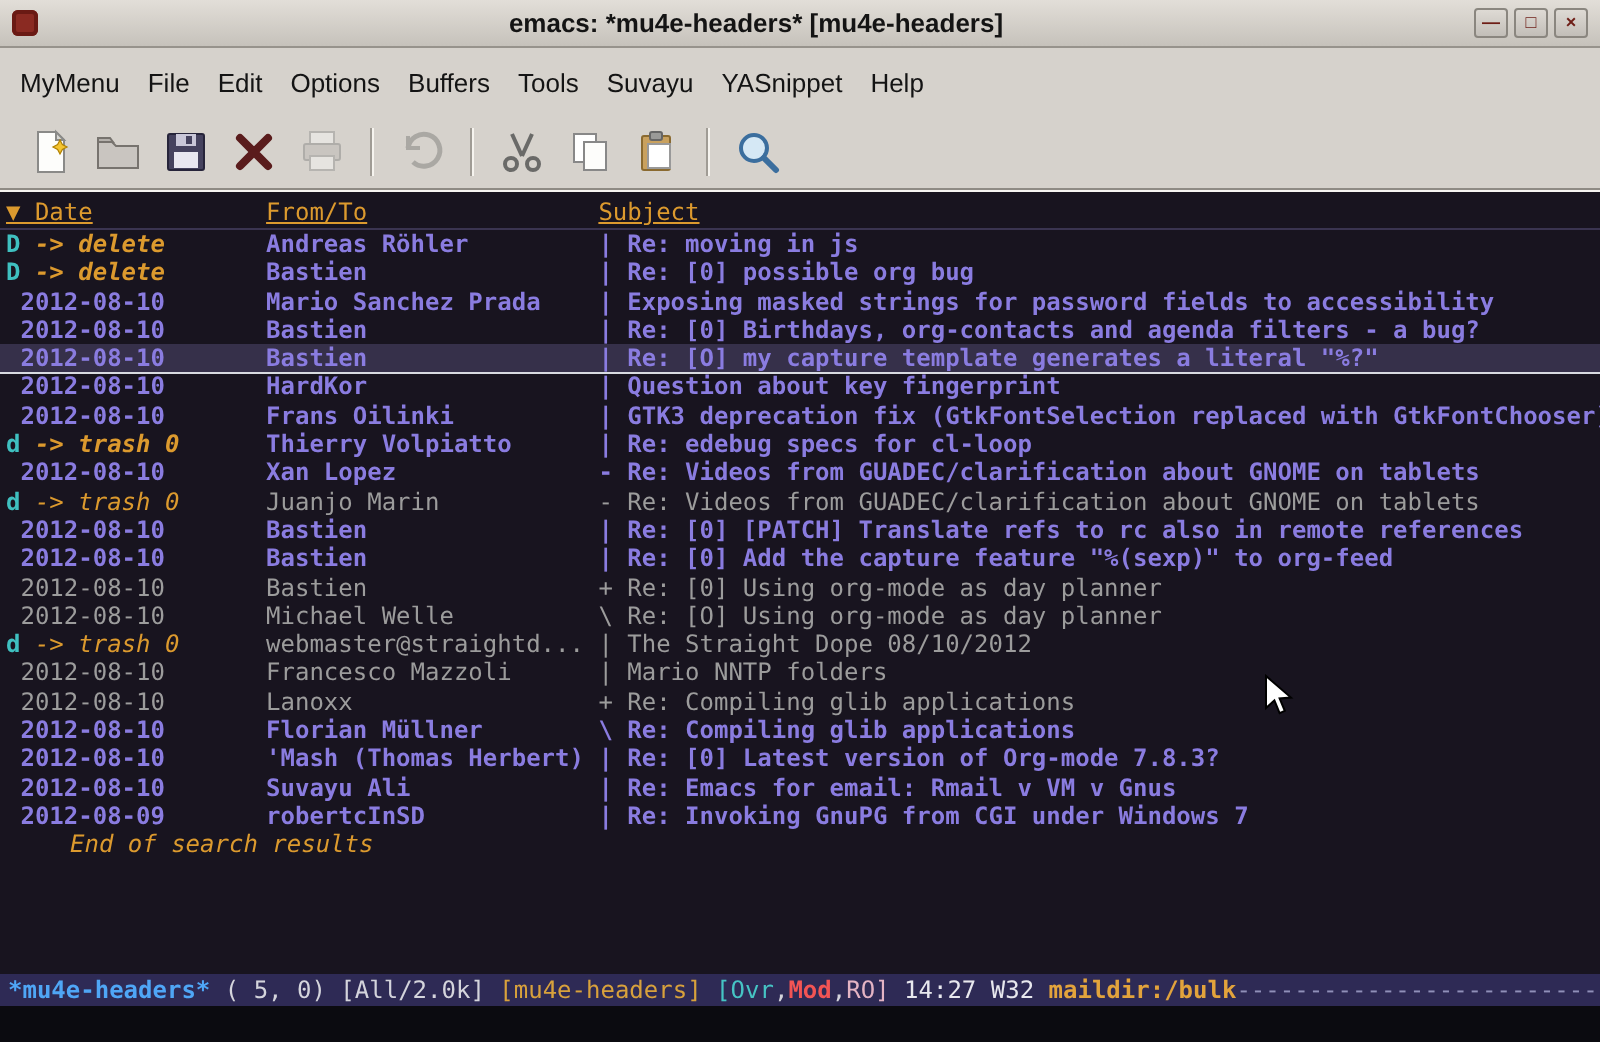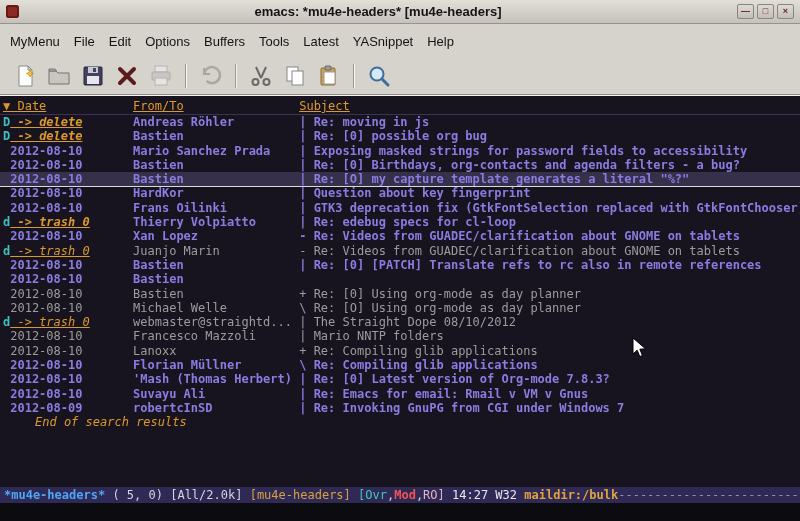--- a/index.html
+++ b/index.html
@@ -45,21 +45,21 @@
   .col-flags { flex: none; width: 6ch;  white-space: pre; overflow: hidden; margin-top: 40px; }
   .col-from  { flex: none; width: 23ch; white-space: pre; overflow: hidden; }
   .col-subject { flex: 1; white-space: pre; overflow: hidden; }
 
   .row { display: flex; height: 14.3px; line-height: 14.3px; white-space: pre; padding-left: 3px; }
   .row.unread { color: var(--unread, #8a7ce0); font-weight: bold; }
   .row.read   { color: var(--read, #9c9c9c); }
   .row.selected { background: var(--selected-bg, #36304a);
                   box-shadow: 0 1px 0 var(--selected-line, #d8dae0); }
   .mark-char  { color: var(--mark-cyan, #3fc0c0); font-weight: bold; }
-  .mark-label { color: var(--mark-orange, #dc9a2e); font-style: italic; text-decoration: underline; }
+  .mark-label { color: var(--mark-orange, #dc9a2e); font-style: italic; }
 
   .end-line { height: 14.3px; line-height: 14.3px; padding-left: 3px; white-space: pre;
               color: var(--mark-orange, #dc9a2e); font-style: italic; margin-left: 32px; }
 
   
   .modeline { height: 16px; flex: none; background: var(--modeline-bg, #2e2a55);
               font-family: "DejaVu Sans Mono", monospace; font-size: 12px; line-height: 16px;
               padding-left: 4px; white-space: pre; overflow: hidden; color: #d4d4dc; }
 
   
@@ -83,21 +83,21 @@
     </div>
   </div>
 
   <div class="menubar" id="menubar">
       <span class="menu-item">MyMenu</span>
       <span class="menu-item">File</span>
       <span class="menu-item">Edit</span>
       <span class="menu-item">Options</span>
       <span class="menu-item">Buffers</span>
       <span class="menu-item">Tools</span>
-      <span class="menu-item">Latest</span>
+      <span class="menu-item">Suvayu</span>
       <span class="menu-item">YASnippet</span>
       <span class="menu-item">Help</span>
     </div>
 
   <div class="toolbar" id="toolbar">
       <div class="tool-btn">
         <svg width="24" height="24" viewBox="0 0 24 24">
           <path d="M6 2h9l4 4v16H6z" fill="#fdfdfb" stroke="#8a8a88"></path>
           <path d="M15 2v4h4z" fill="#d8d8d4" stroke="#8a8a88"></path>
           <path d="M17 6l1.2 2.3 2.3 1.2-2.3 1.2L17 13l-1.2-2.3-2.3-1.2 2.3-1.2z" fill="#f4c430" stroke="#b08000" stroke-width="0.6"></path>
@@ -178,21 +178,21 @@
         <div class="row unread"><span class="col-date"><span class="mark-char">D</span><span class="mark-label"> -&gt; delete</span></span><span class="col-flags">uaN</span><span class="col-from">Bastien</span><span class="col-subject">| Re: [0] possible org bug</span></div>
         <div class="row unread"><span class="col-date"> 2012-08-10</span><span class="col-flags">uN</span><span class="col-from">Mario Sanchez Prada</span><span class="col-subject">| Exposing masked strings for password fields to accessibility</span></div>
         <div class="row unread"><span class="col-date"> 2012-08-10</span><span class="col-flags">uN</span><span class="col-from">Bastien</span><span class="col-subject">| Re: [0] Birthdays, org-contacts and agenda filters - a bug?</span></div>
         <div class="row unread selected"><span class="col-date"> 2012-08-10</span><span class="col-flags">uN</span><span class="col-from">Bastien</span><span class="col-subject">| Re: [O] my capture template generates a literal "%?"</span></div>
         <div class="row unread"><span class="col-date"> 2012-08-10</span><span class="col-flags">uN</span><span class="col-from">HardKor</span><span class="col-subject">| Question about key fingerprint</span></div>
         <div class="row unread"><span class="col-date"> 2012-08-10</span><span class="col-flags">uN</span><span class="col-from">Frans Oilinki</span><span class="col-subject">| GTK3 deprecation fix (GtkFontSelection replaced with GtkFontChooser)</span></div>
         <div class="row unread"><span class="col-date"><span class="mark-char">d</span><span class="mark-label"> -&gt; trash 0</span></span><span class="col-flags">uN</span><span class="col-from">Thierry Volpiatto</span><span class="col-subject">| Re: edebug specs for cl-loop</span></div>
         <div class="row unread"><span class="col-date"> 2012-08-10</span><span class="col-flags">uN</span><span class="col-from">Xan Lopez</span><span class="col-subject">- Re: Videos from GUADEC/clarification about GNOME on tablets</span></div>
         <div class="row read"><span class="col-date"><span class="mark-char">d</span><span class="mark-label"> -&gt; trash 0</span></span><span class="col-flags">S</span><span class="col-from">Juanjo Marin</span><span class="col-subject">- Re: Videos from GUADEC/clarification about GNOME on tablets</span></div>
         <div class="row unread"><span class="col-date"> 2012-08-10</span><span class="col-flags">uN</span><span class="col-from">Bastien</span><span class="col-subject">| Re: [0] [PATCH] Translate refs to rc also in remote references</span></div>
-        <div class="row unread"><span class="col-date"> 2012-08-10</span><span class="col-flags">uaN</span><span class="col-from">Bastien</span></div>
+        <div class="row unread"><span class="col-date"> 2012-08-10</span><span class="col-flags">uaN</span><span class="col-from">Bastien</span><span class="col-subject">| Re: [0] Add the capture feature "%(sexp)" to org-feed</span></div>
         <div class="row read"><span class="col-date"> 2012-08-10</span><span class="col-flags">S</span><span class="col-from">Bastien</span><span class="col-subject">+ Re: [0] Using org-mode as day planner</span></div>
         <div class="row read"><span class="col-date"> 2012-08-10</span><span class="col-flags">S</span><span class="col-from">Michael Welle</span><span class="col-subject">\ Re: [O] Using org-mode as day planner</span></div>
         <div class="row read"><span class="col-date"><span class="mark-char">d</span><span class="mark-label"> -&gt; trash 0</span></span><span class="col-flags">S</span><span class="col-from">webmaster@straightd...</span><span class="col-subject">| The Straight Dope 08/10/2012</span></div>
         <div class="row read"><span class="col-date"> 2012-08-10</span><span class="col-flags">S</span><span class="col-from">Francesco Mazzoli</span><span class="col-subject">| Mario NNTP folders</span></div>
         <div class="row read"><span class="col-date"> 2012-08-10</span><span class="col-flags">S</span><span class="col-from">Lanoxx</span><span class="col-subject">+ Re: Compiling glib applications</span></div>
         <div class="row unread"><span class="col-date"> 2012-08-10</span><span class="col-flags">uN</span><span class="col-from">Florian Müllner</span><span class="col-subject">\ Re: Compiling glib applications</span></div>
         <div class="row unread"><span class="col-date"> 2012-08-10</span><span class="col-flags">uN</span><span class="col-from">'Mash (Thomas Herbert)</span><span class="col-subject">| Re: [0] Latest version of Org-mode 7.8.3?</span></div>
         <div class="row unread"><span class="col-date"> 2012-08-10</span><span class="col-flags">uN</span><span class="col-from">Suvayu Ali</span><span class="col-subject">| Re: Emacs for email: Rmail v VM v Gnus</span></div>
         <div class="row unread"><span class="col-date"> 2012-08-09</span><span class="col-flags">uN</span><span class="col-from">robertcInSD</span><span class="col-subject">| Re: Invoking GnuPG from CGI under Windows 7</span></div>
       </div>

